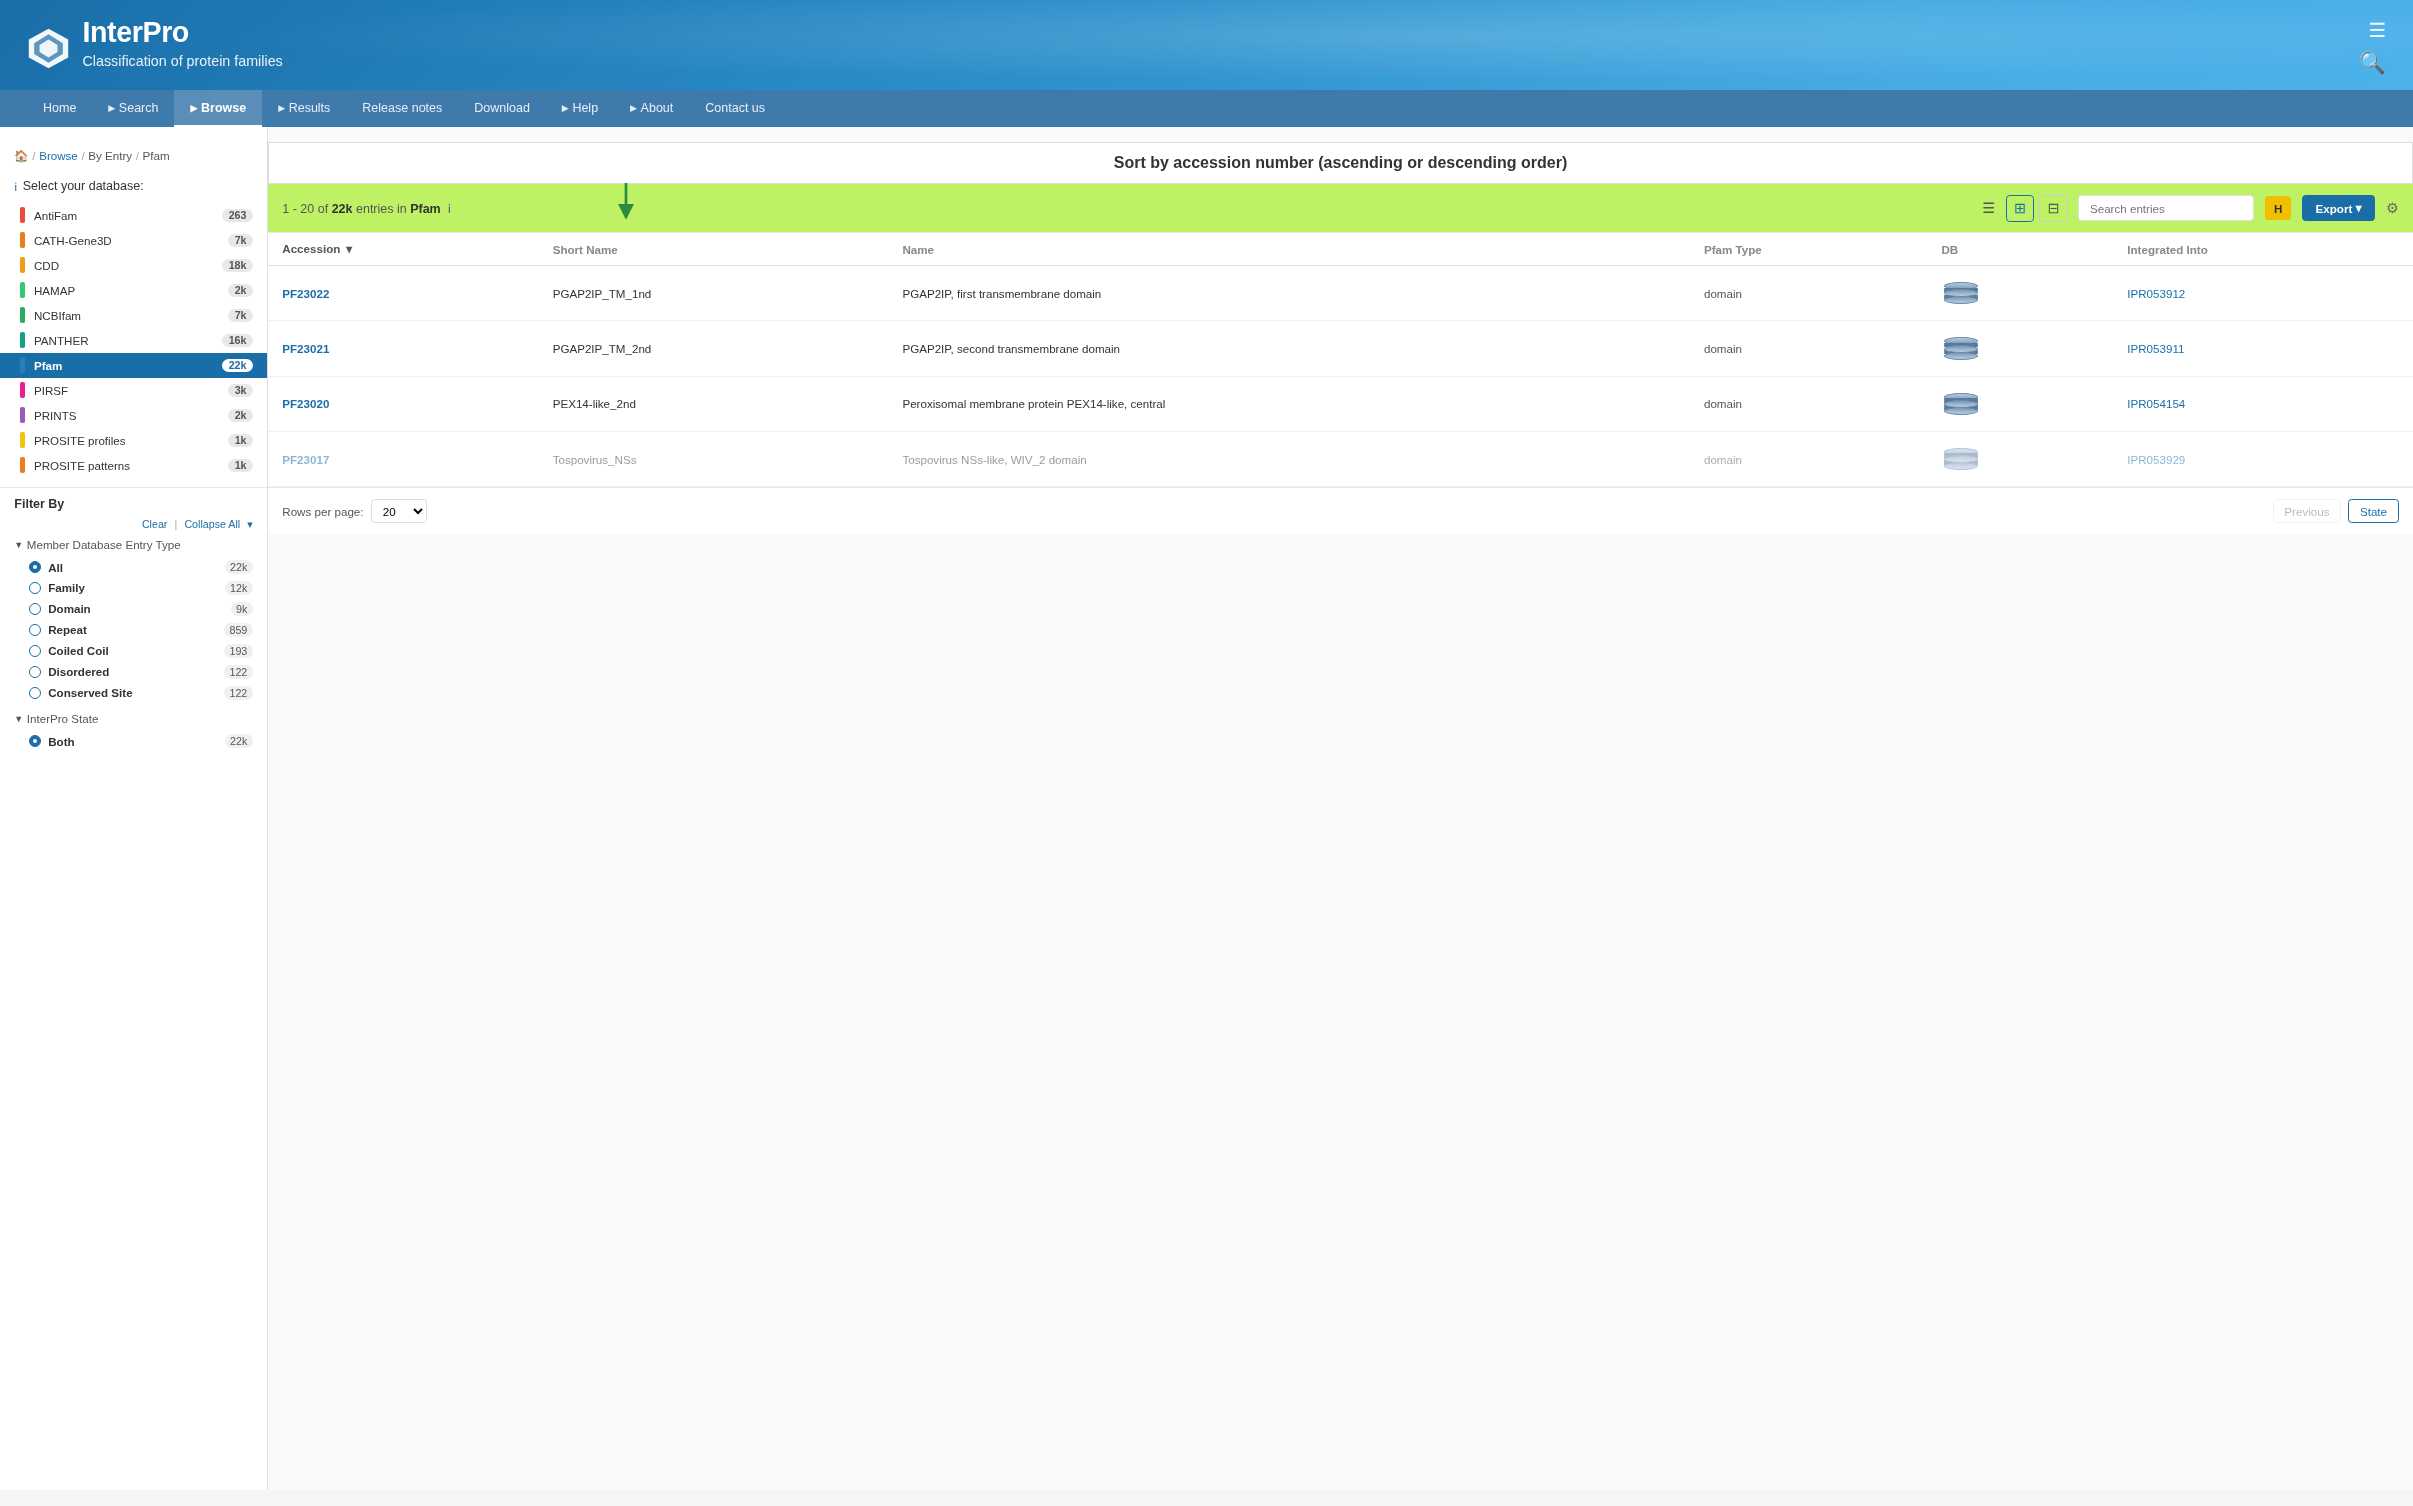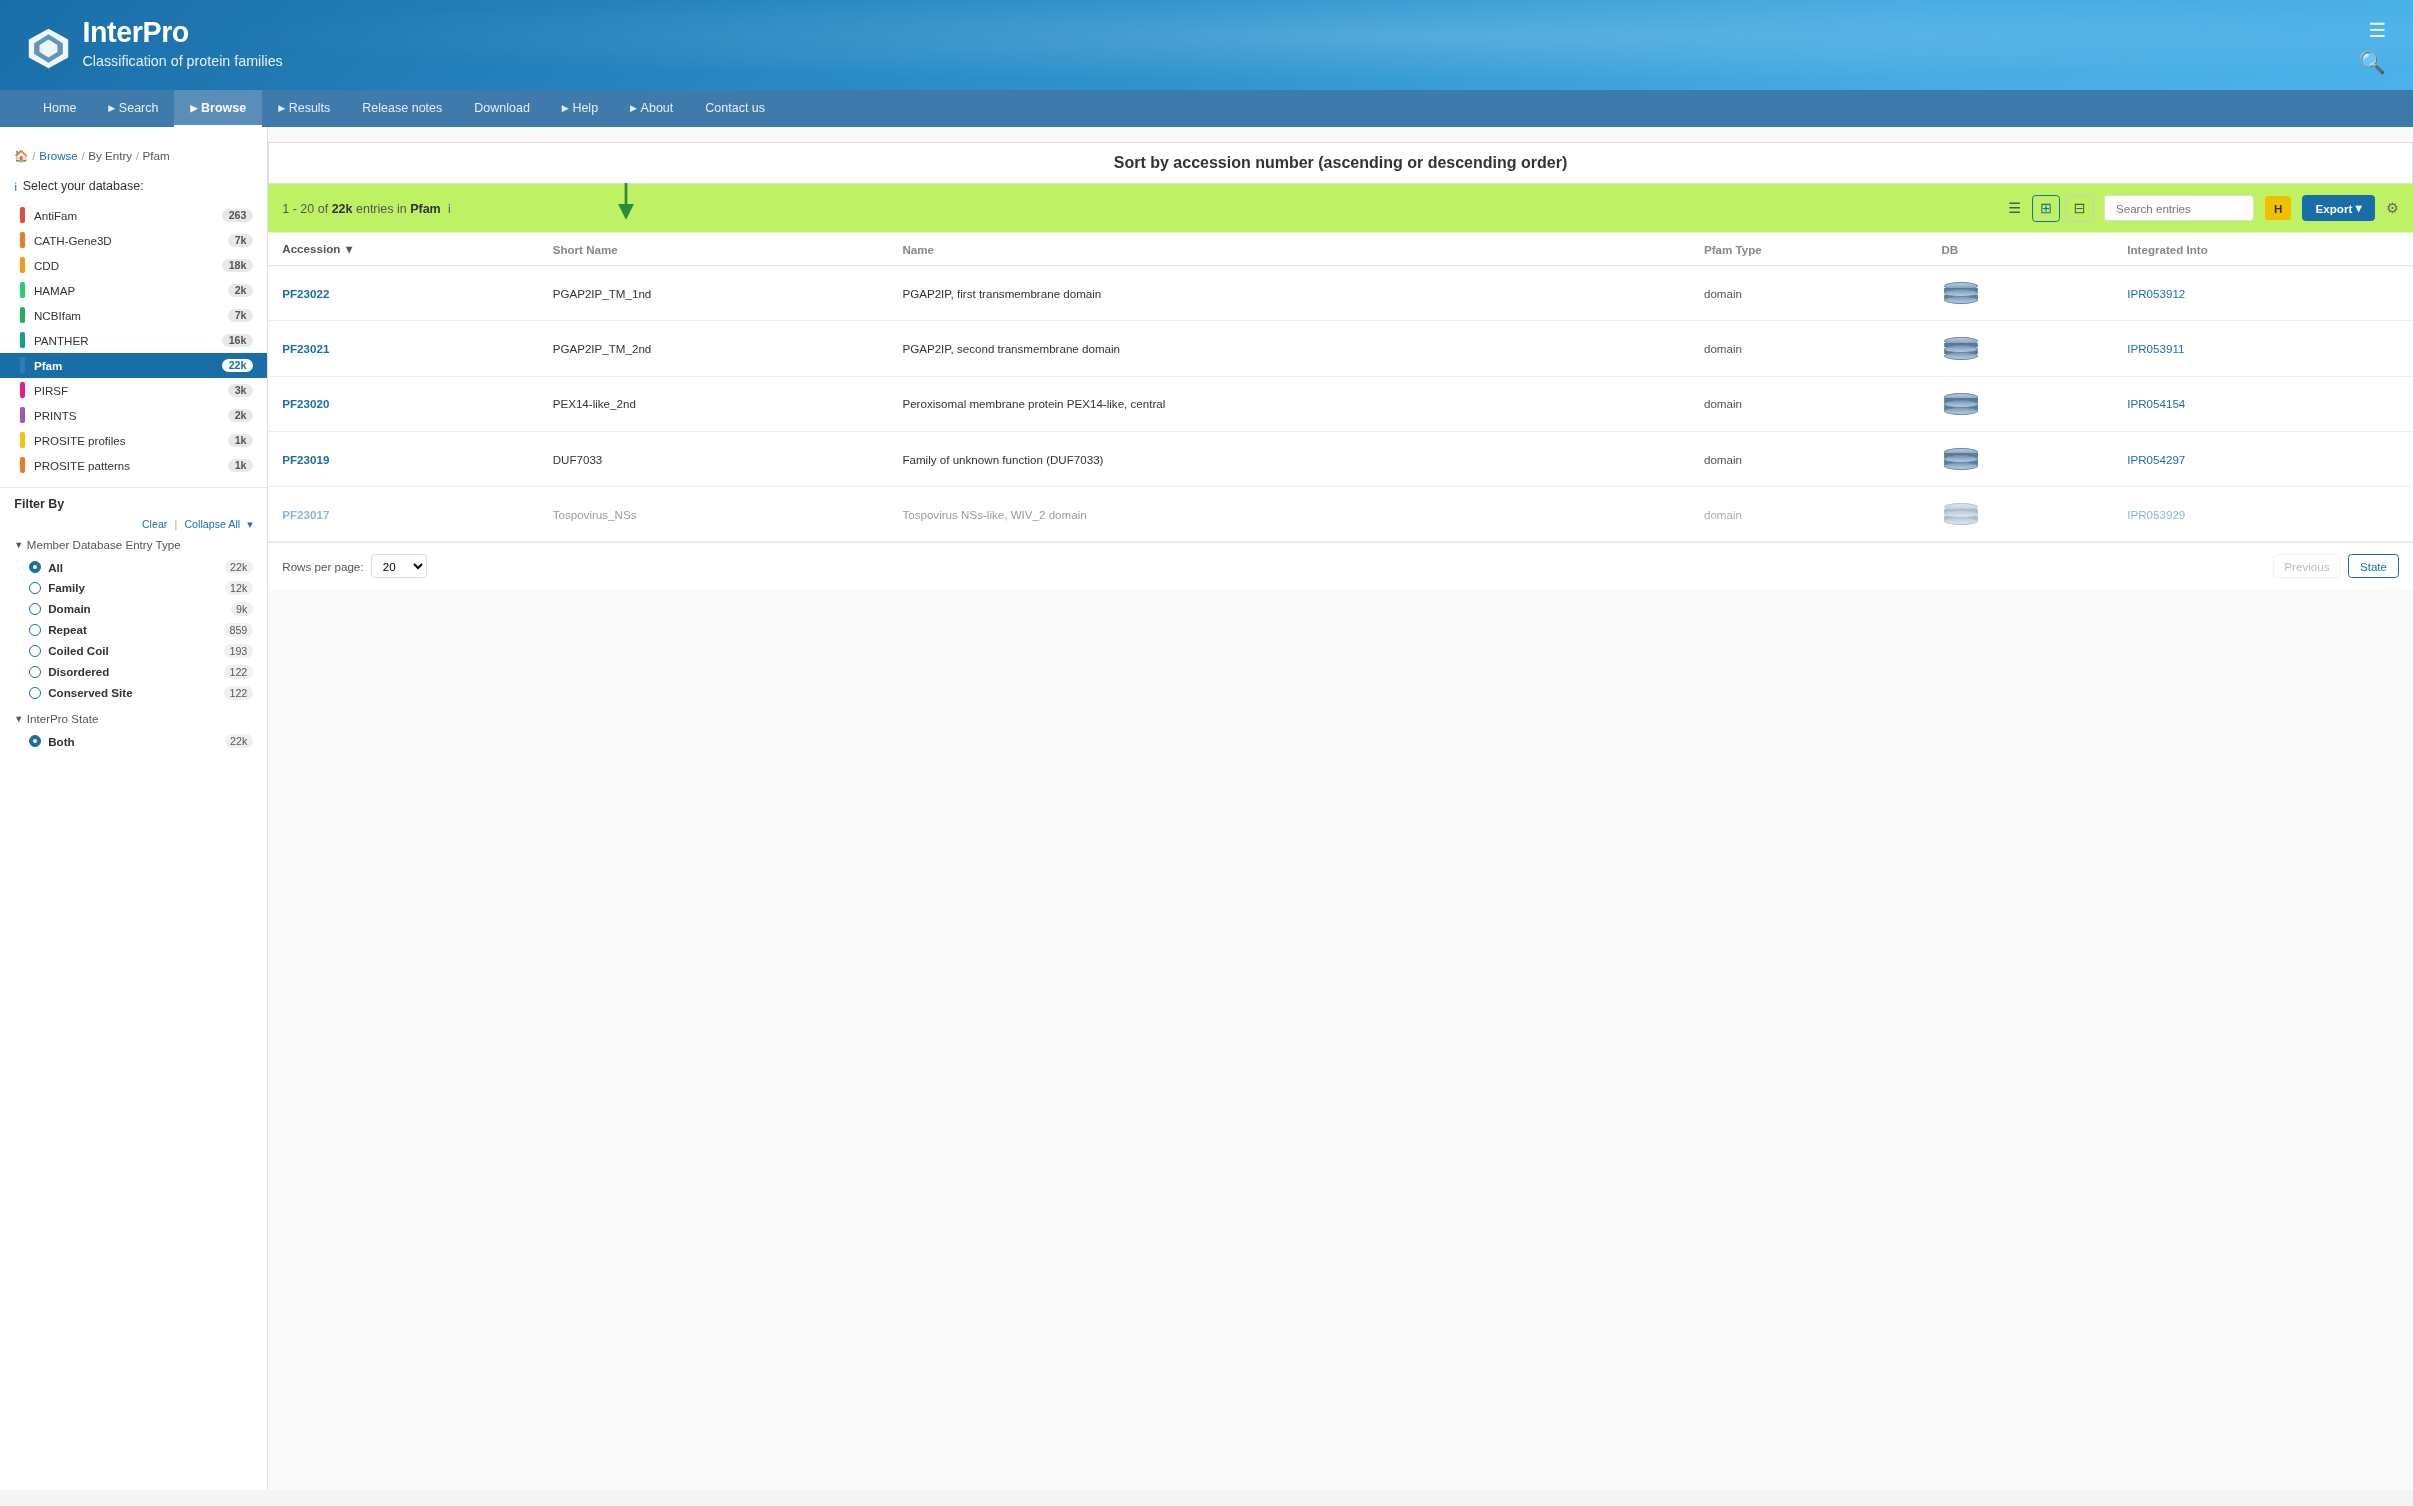--- a/index.html
+++ b/index.html
@@ -284,21 +284,21 @@
       cursor: pointer;
       font-size: 14.3px;
       color: #555;
     }
     .view-icon.active { border-color: #1a6ea8; color: #1a6ea8; }
     .search-box {
       padding: 5.4px 10.7px;
       border: 0.9px solid #ddd;
       border-radius: 3.6px;
       font-size: 11.6px;
-      width: 150px;
+      width: 176px;
       color: #aaa;
     }
     .highlight-btn {
       background: #f0c000;
       color: #333;
       border: none;
       padding: 5.4px 9px;
       border-radius: 3.6px;
       font-size: 11.6px;
       font-weight: 700;
@@ -696,36 +696,20 @@
     <div class="db-cylinder-wrap">
       <div class="cyl-disc"></div>
       <div class="cyl-stripe" style="height:4.5px;"></div>
       <div class="cyl-disc" style="transform:scaleY(-1);margin-top:-2.7px;margin-bottom:0;"></div>
       <div class="cyl-stripe" style="height:4.5px;margin-top:-2.7px;"></div>
       <div class="cyl-disc" style="transform:scaleY(-1);margin-top:-2.7px;margin-bottom:0;"></div>
     </div>
   </td>
     <td class="ipr-cell">IPR054154</td>
   </tr>
-            <tr>
-    <td class="accession-cell">PF23019</td>
-    <td class="short-name-cell">DUF7033</td>
-    <td class="name-cell">Family of unknown function (DUF7033)</td>
-    <td class="type-cell">domain</td>
-    <td>
-    <div class="db-cylinder-wrap">
-      <div class="cyl-disc"></div>
-      <div class="cyl-stripe" style="height:4.5px;"></div>
-      <div class="cyl-disc" style="transform:scaleY(-1);margin-top:-2.7px;margin-bottom:0;"></div>
-      <div class="cyl-stripe" style="height:4.5px;margin-top:-2.7px;"></div>
-      <div class="cyl-disc" style="transform:scaleY(-1);margin-top:-2.7px;margin-bottom:0;"></div>
-    </div>
-  </td>
-    <td class="ipr-cell">IPR054297</td>
-  </tr>
             <tr class="faded">
     <td class="accession-cell">PF23017</td>
     <td class="short-name-cell">Tospovirus_NSs</td>
     <td class="name-cell">Tospovirus NSs-like, WIV_2 domain</td>
     <td class="type-cell">domain</td>
     <td>
     <div class="db-cylinder-wrap">
       <div class="cyl-disc"></div>
       <div class="cyl-stripe" style="height:4.5px;"></div>
       <div class="cyl-disc" style="transform:scaleY(-1);margin-top:-2.7px;margin-bottom:0;"></div>

